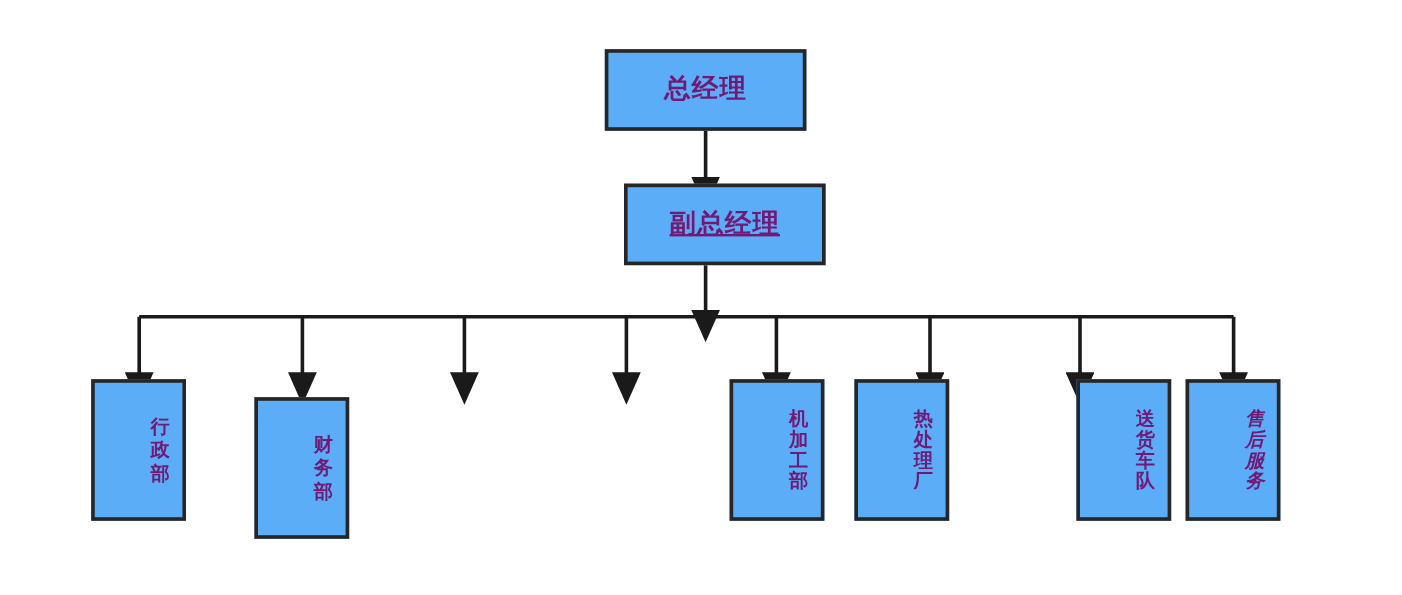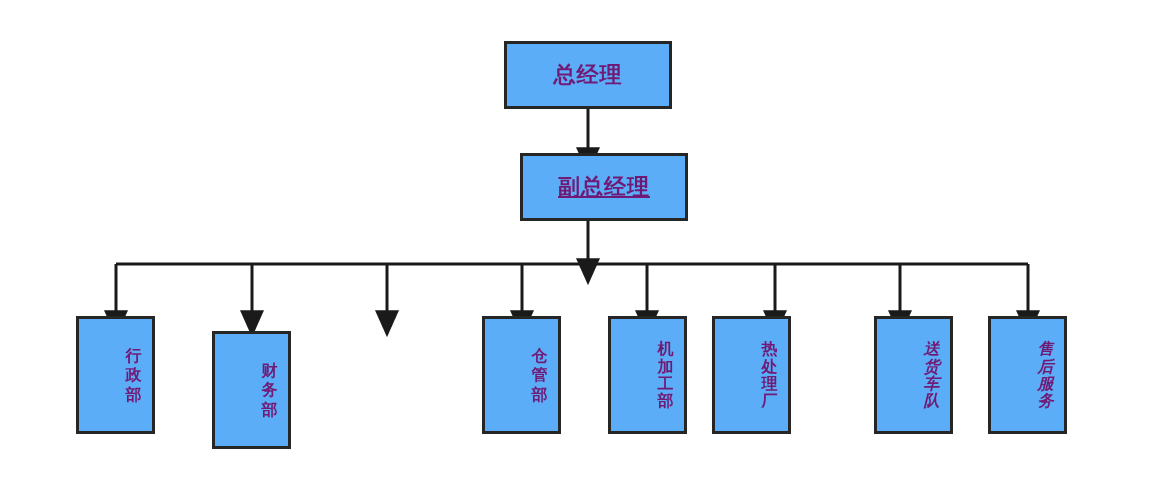--- a/index.html
+++ b/index.html
@@ -101,33 +101,30 @@
 
   <div class="node-box node-dept chars-3" style="left:76px; top:316px;">
     <span class="node-label">行政部</span>
   </div>
 
   <div class="node-box node-dept chars-3" style="left:212px; top:331px;">
     <span class="node-label">财务部</span>
   </div>
 
 
-  <div class="node-box node-dept chars-3" style="left:482px; top:316px;">
-    <span class="node-label">仓管部</span>
-  </div>
 
   <div class="node-box node-dept chars-4" style="left:608px; top:316px;">
     <span class="node-label">机加工部</span>
   </div>
 
   <div class="node-box node-dept chars-4" style="left:712px; top:316px;">
     <span class="node-label">热处理厂</span>
   </div>
 
-  <div class="node-box node-dept chars-4" style="left:874px; top:316px;font-style:italic;">
+  <div class="node-box node-dept chars-4" style="left:897px; top:316px;">
     <span class="node-label">送货车队</span>
   </div>
 
   <div class="node-box node-dept chars-4" style="left:988px; top:316px;font-style:italic;">
     <span class="node-label">售后服务</span>
   </div>
 
 </div>
 
 </body></html>

